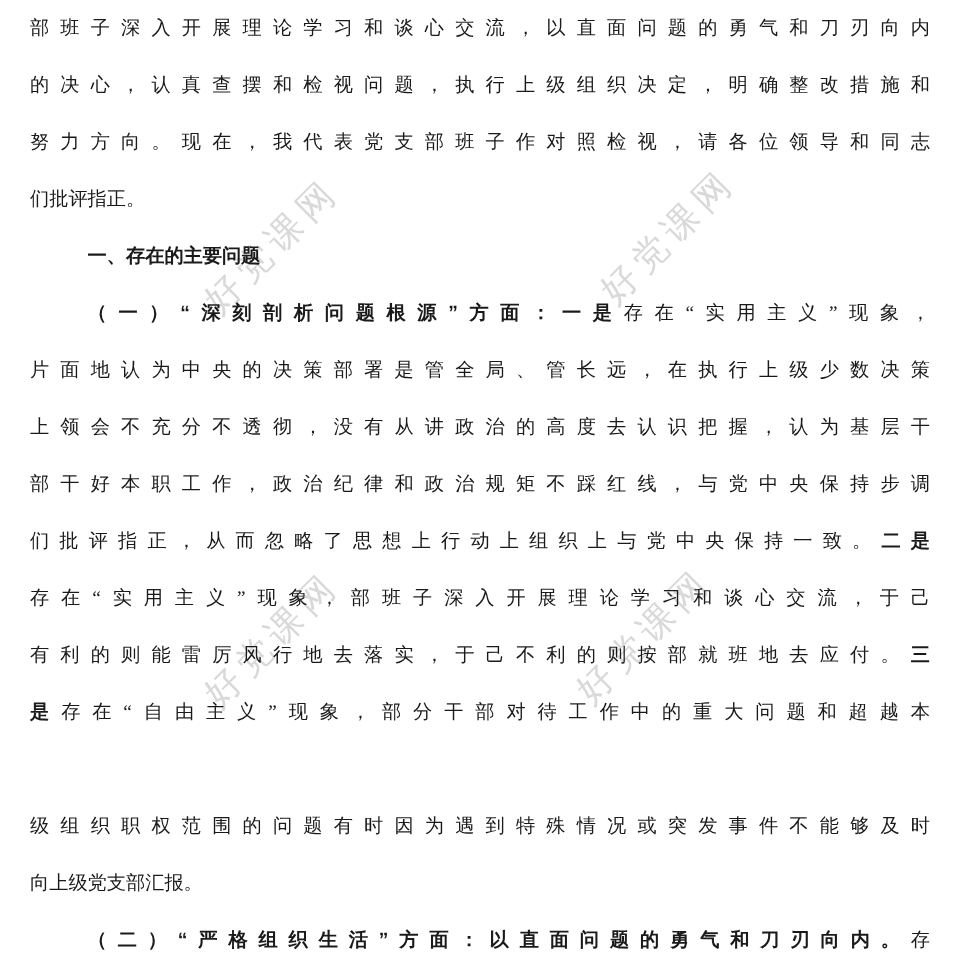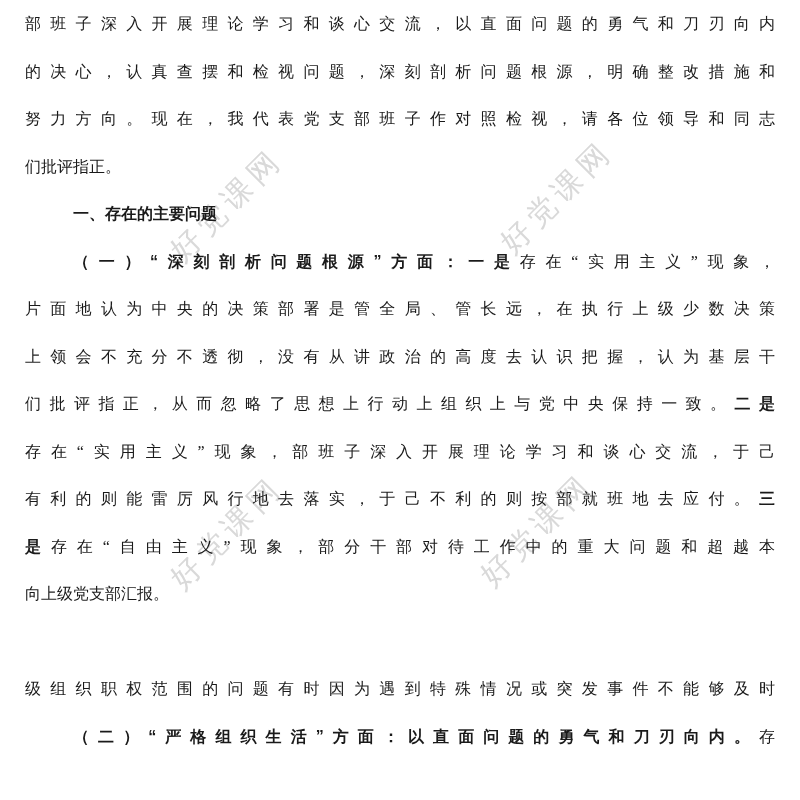--- a/index.html
+++ b/index.html
@@ -68,28 +68,29 @@
 
 <div class="page" style="background: rgb(255, 255, 255); color: rgb(26, 26, 26);">
   <div class="watermark-layer">
       <div class="watermark" style="left: 227px; top: 205px; color: rgb(217, 217, 217);">好党课网</div>
       <div class="watermark" style="left: 557px; top: 197px; color: rgb(217, 217, 217);">好党课网</div>
       <div class="watermark" style="left: 227px; top: 533px; color: rgb(217, 217, 217);">好党课网</div>
       <div class="watermark" style="left: 537px; top: 530px; color: rgb(217, 217, 217);">好党课网</div>
     </div>
   <div class="content">
       <div class="line j"><span class="seg-r">部班子深入开展理论学习和谈心交流，以直面问题的勇气和刀刃向内</span></div>
-      <div class="line j"><span class="seg-r">的决心，认真查摆和检视问题，深刻剖析问题根源，明确整改措施和</span></div>
+      <div class="line j"><span class="seg-r">的决心，认真查摆和检视问题，执行上级组织决定，明确整改措施和</span></div>
       <div class="line j"><span class="seg-r">努力方向。现在，我代表党支部班子作对照检视，请各位领导和同志</span></div>
       <div class="line"><span class="seg-r">们批评指正。</span></div>
       <div class="line ind"><span class="seg-b">一、存在的主要问题</span></div>
       <div class="line j ind"><span class="seg-b">（一）“深刻剖析问题根源”方面：一是</span><span class="seg-r">存在“实用主义”现象，</span></div>
       <div class="line j"><span class="seg-r">片面地认为中央的决策部署是管全局、管长远，在执行上级少数决策</span></div>
       <div class="line j"><span class="seg-r">上领会不充分不透彻，没有从讲政治的高度去认识把握，认为基层干</span></div>
+      <div class="line j"><span class="seg-r">部干好本职工作，政治纪律和政治规矩不踩红线，与党中央保持步调</span></div>
       <div class="line j"><span class="seg-r">们批评指正，从而忽略了思想上行动上组织上与党中央保持一致。</span><span class="seg-b">二是</span></div>
       <div class="line j"><span class="seg-r">存在“实用主义”现象，部班子深入开展理论学习和谈心交流，于己</span></div>
       <div class="line j"><span class="seg-r">有利的则能雷厉风行地去落实，于己不利的则按部就班地去应付。</span><span class="seg-b">三</span></div>
       <div class="line j"><span class="seg-b">是</span><span class="seg-r">存在“自由主义”现象，部分干部对待工作中的重大问题和超越本</span></div>
+      <div class="line j gap"><span class="seg-r">级组织职权范围的问题有时因为遇到特殊情况或突发事件不能够及时</span></div>
       <div class="line"><span class="seg-r">向上级党支部汇报。</span></div>
-      <div class="line j gap"><span class="seg-r">级组织职权范围的问题有时因为遇到特殊情况或突发事件不能够及时</span></div>
       <div class="line j ind"><span class="seg-b">（二）“严格组织生活”方面：以直面问题的勇气和刀刃向内。</span><span class="seg-r">存</span></div>
     </div>
 </div>
 
 </body></html>

